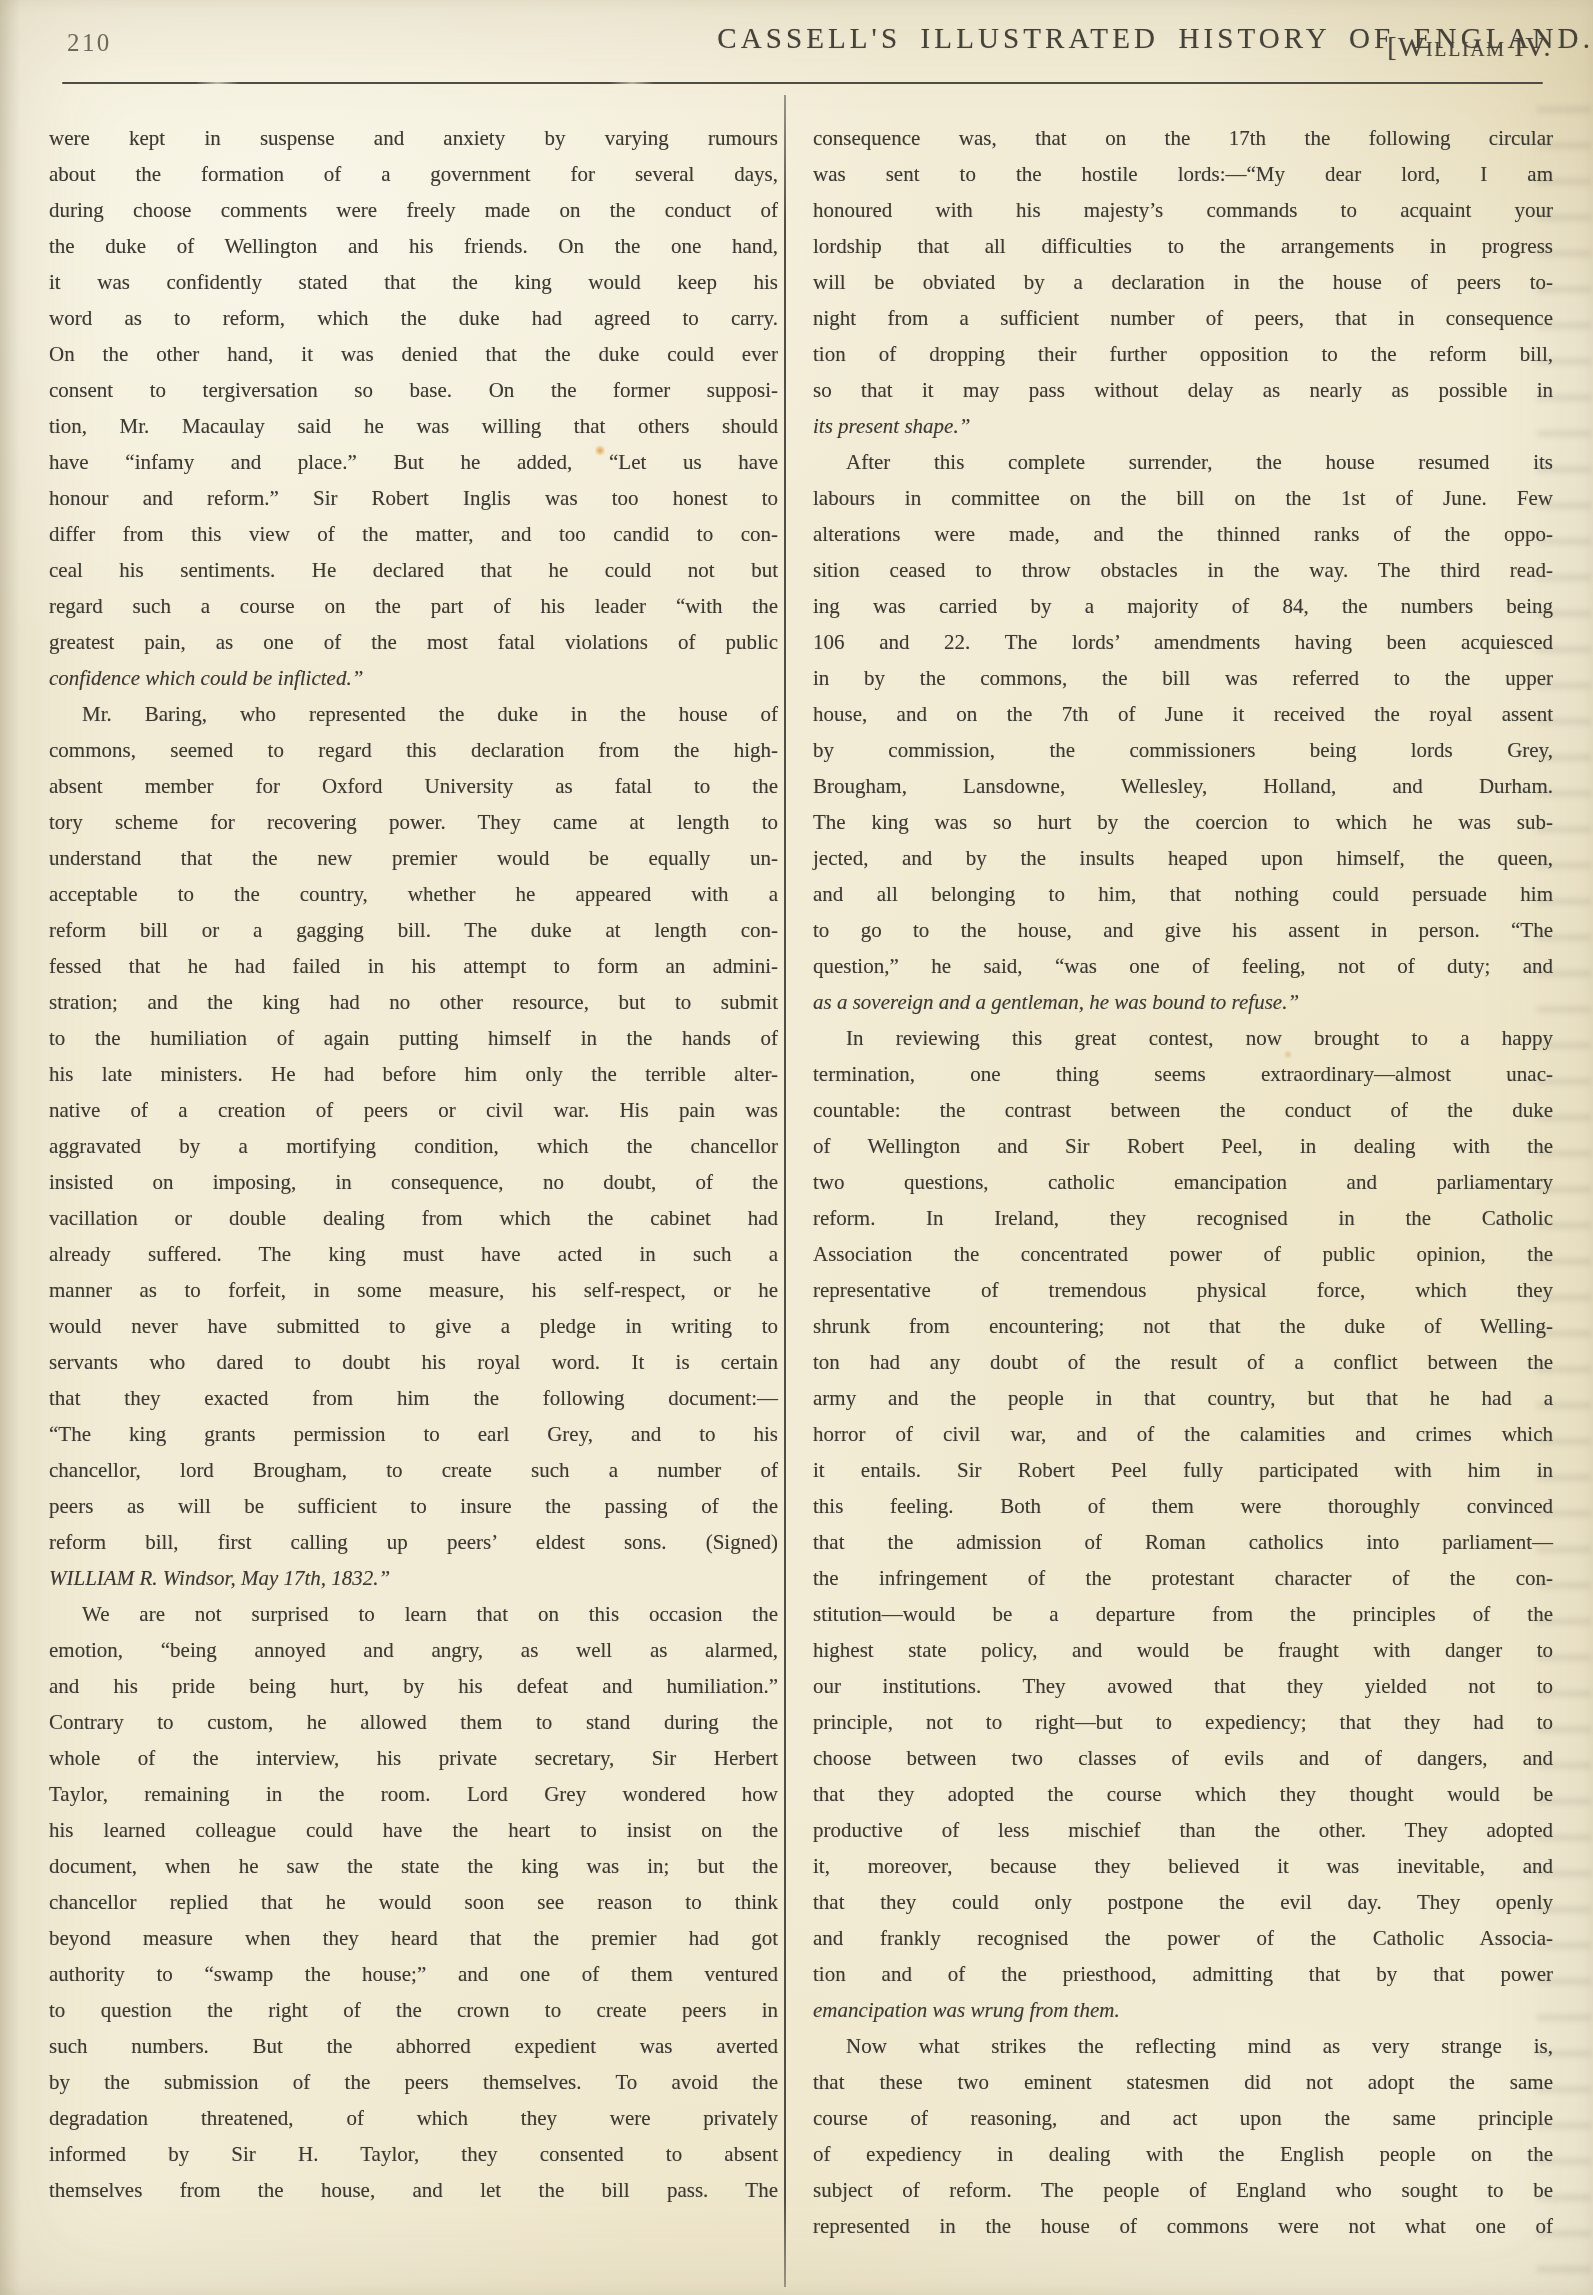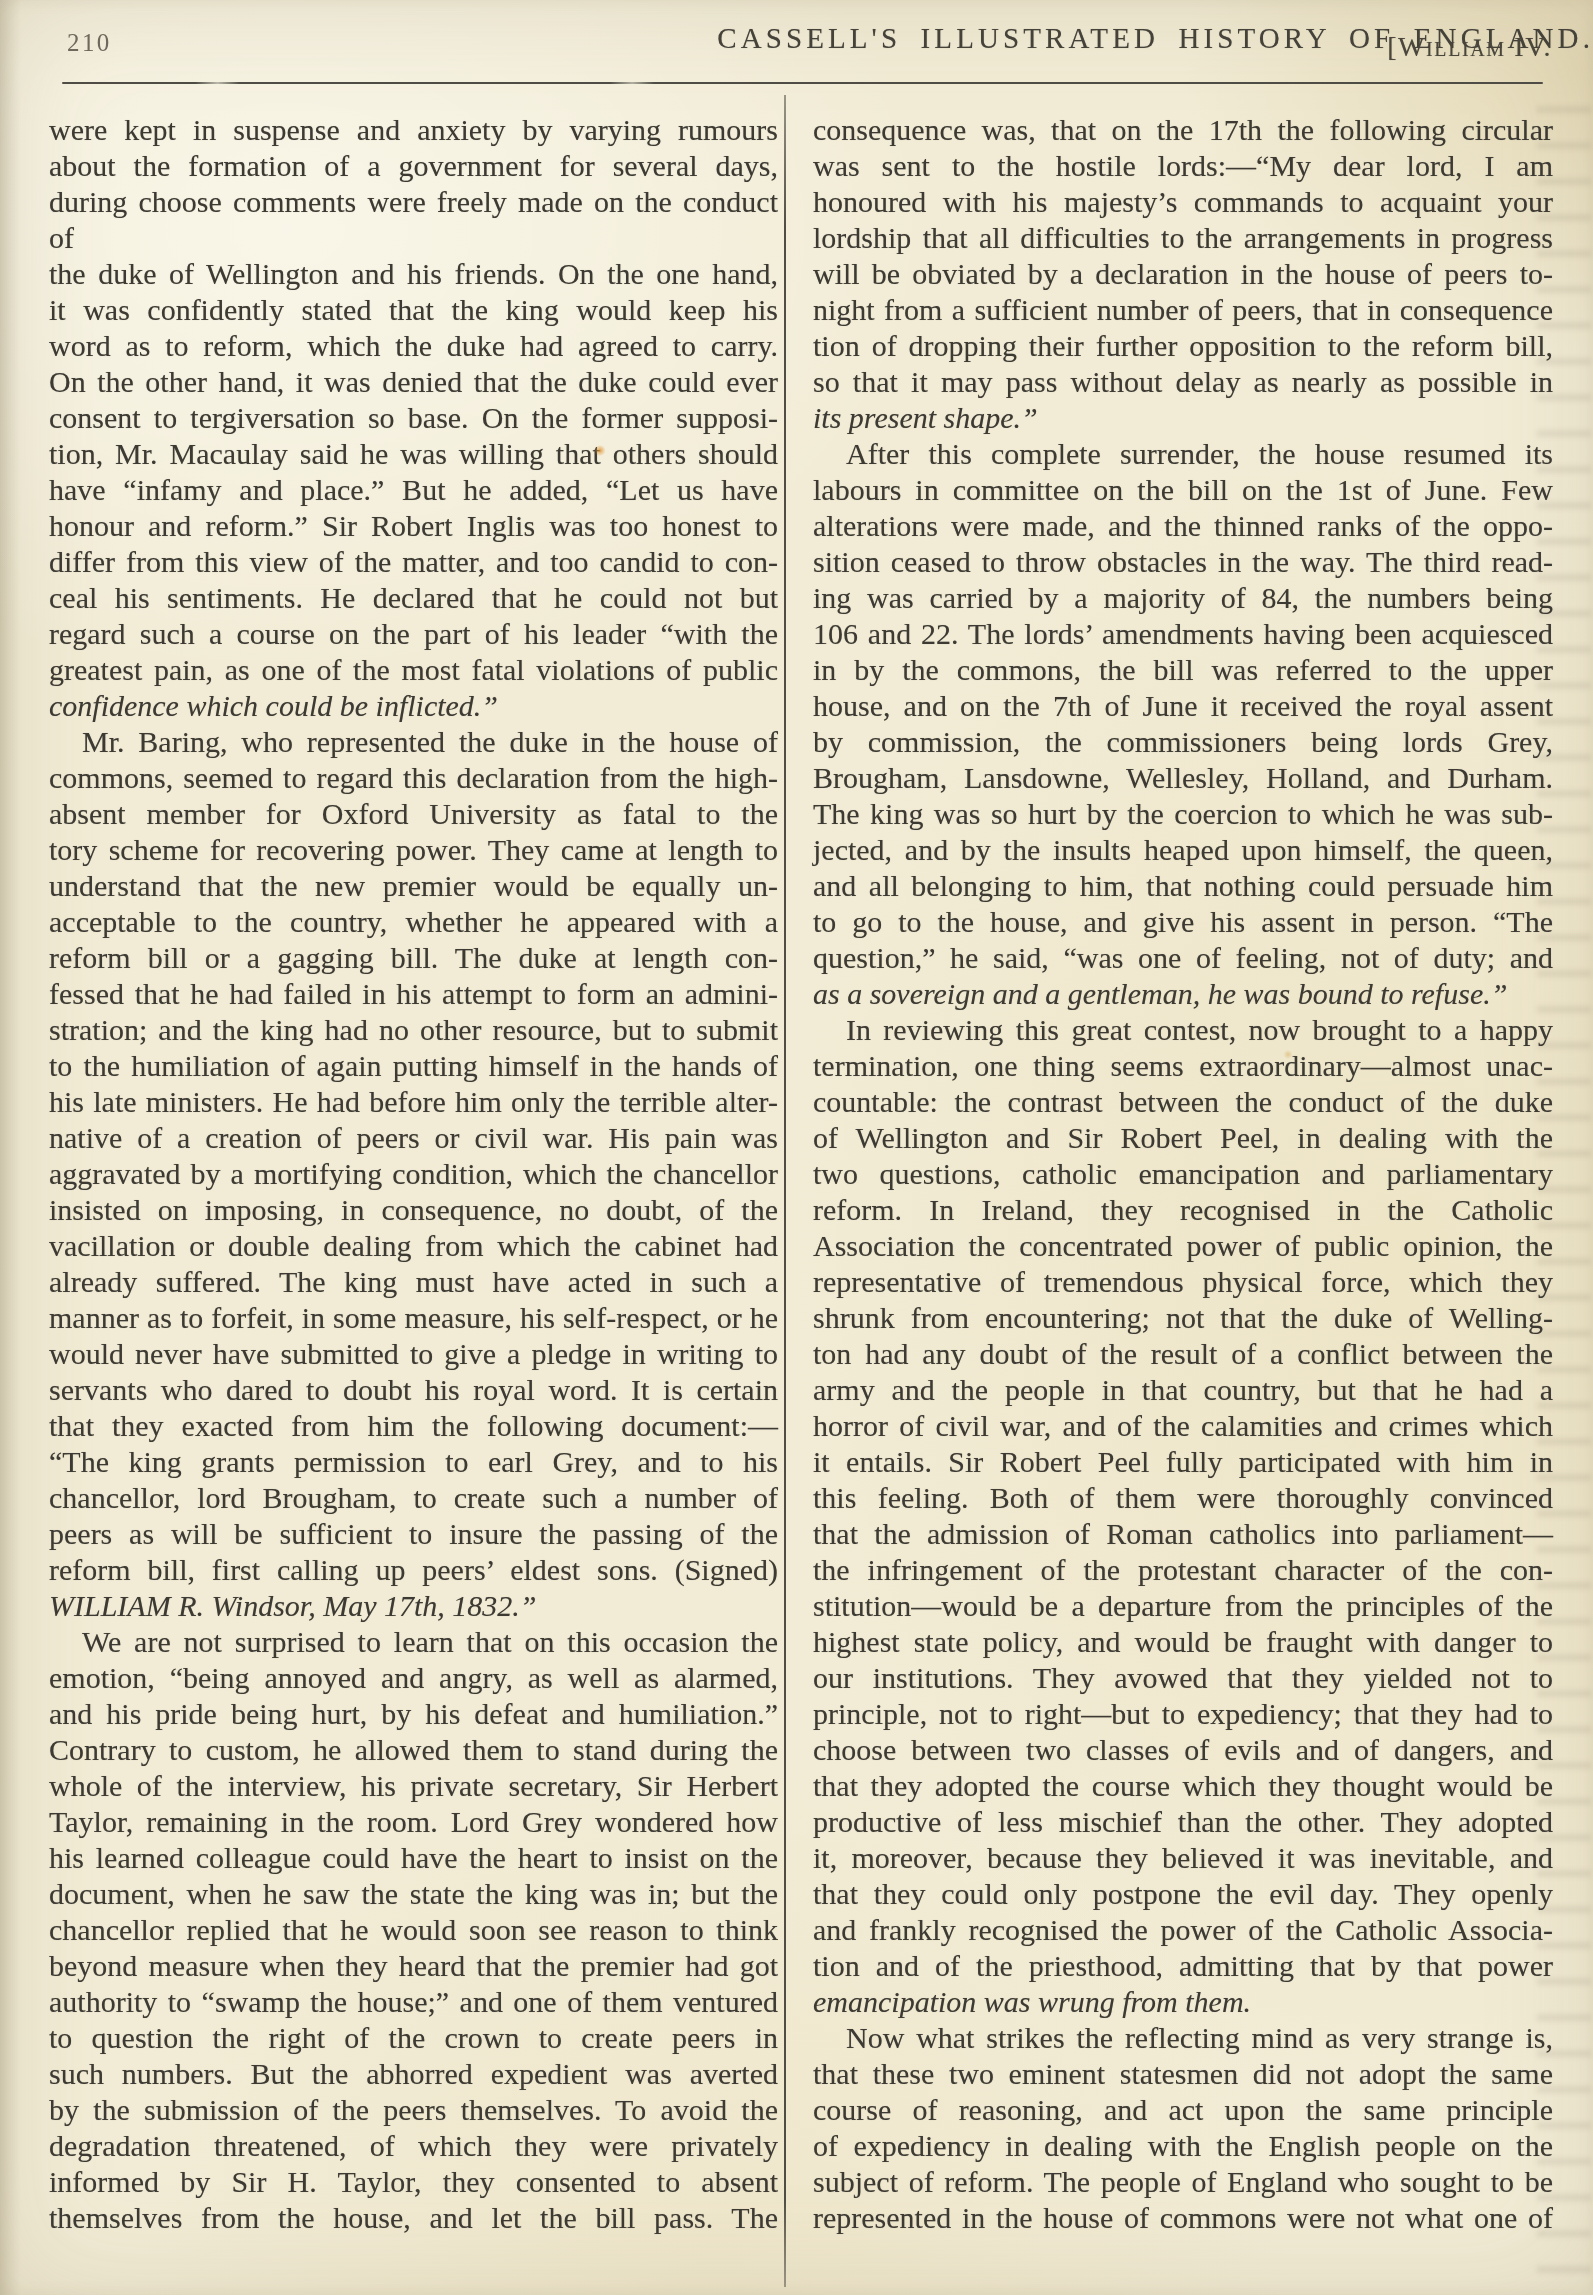--- a/index.html
+++ b/index.html
@@ -43,22 +43,22 @@
     background: linear-gradient(90deg,
       #4e4c45 0%, #4e4c45 9%, rgba(78,76,69,.35) 10.5%, #4e4c45 12%,
       #4e4c45 37%, rgba(78,76,69,.4) 38.5%, #4e4c45 40%, #4e4c45 100%);
     border-radius: 1.6px;
   }
   .column-divider {
     position: absolute; left: 784px; top: 95px; width: 1.6px; height: 2192px;
     background: linear-gradient(180deg, rgba(80,77,68,.55), #504d44 6%, #504d44 96%, rgba(80,77,68,.5));
   }
   .column {
-    position: absolute; top: 112px;
-    font-size: 30px;
+    position: absolute; top: 120px;
+    font-size: 21px;
     line-height: 36px;
     text-shadow: 0 0 0.8px rgba(60,58,51,.38);
   }
   .column-left  { left: 49px;  width: 729px; }
   .column-right { left: 813px; width: 740px; }
   .line { text-align: justify; text-align-last: justify; white-space: normal; }
   .line.first { text-indent: 33px; }
   .line.end { text-align-last: left; font-style: italic; }
   .fleck { position: absolute; border-radius: 50%; pointer-events: none; }
   .fleck-a { left: 594px; top: 445px; width: 12.2px; height: 10.6px;

